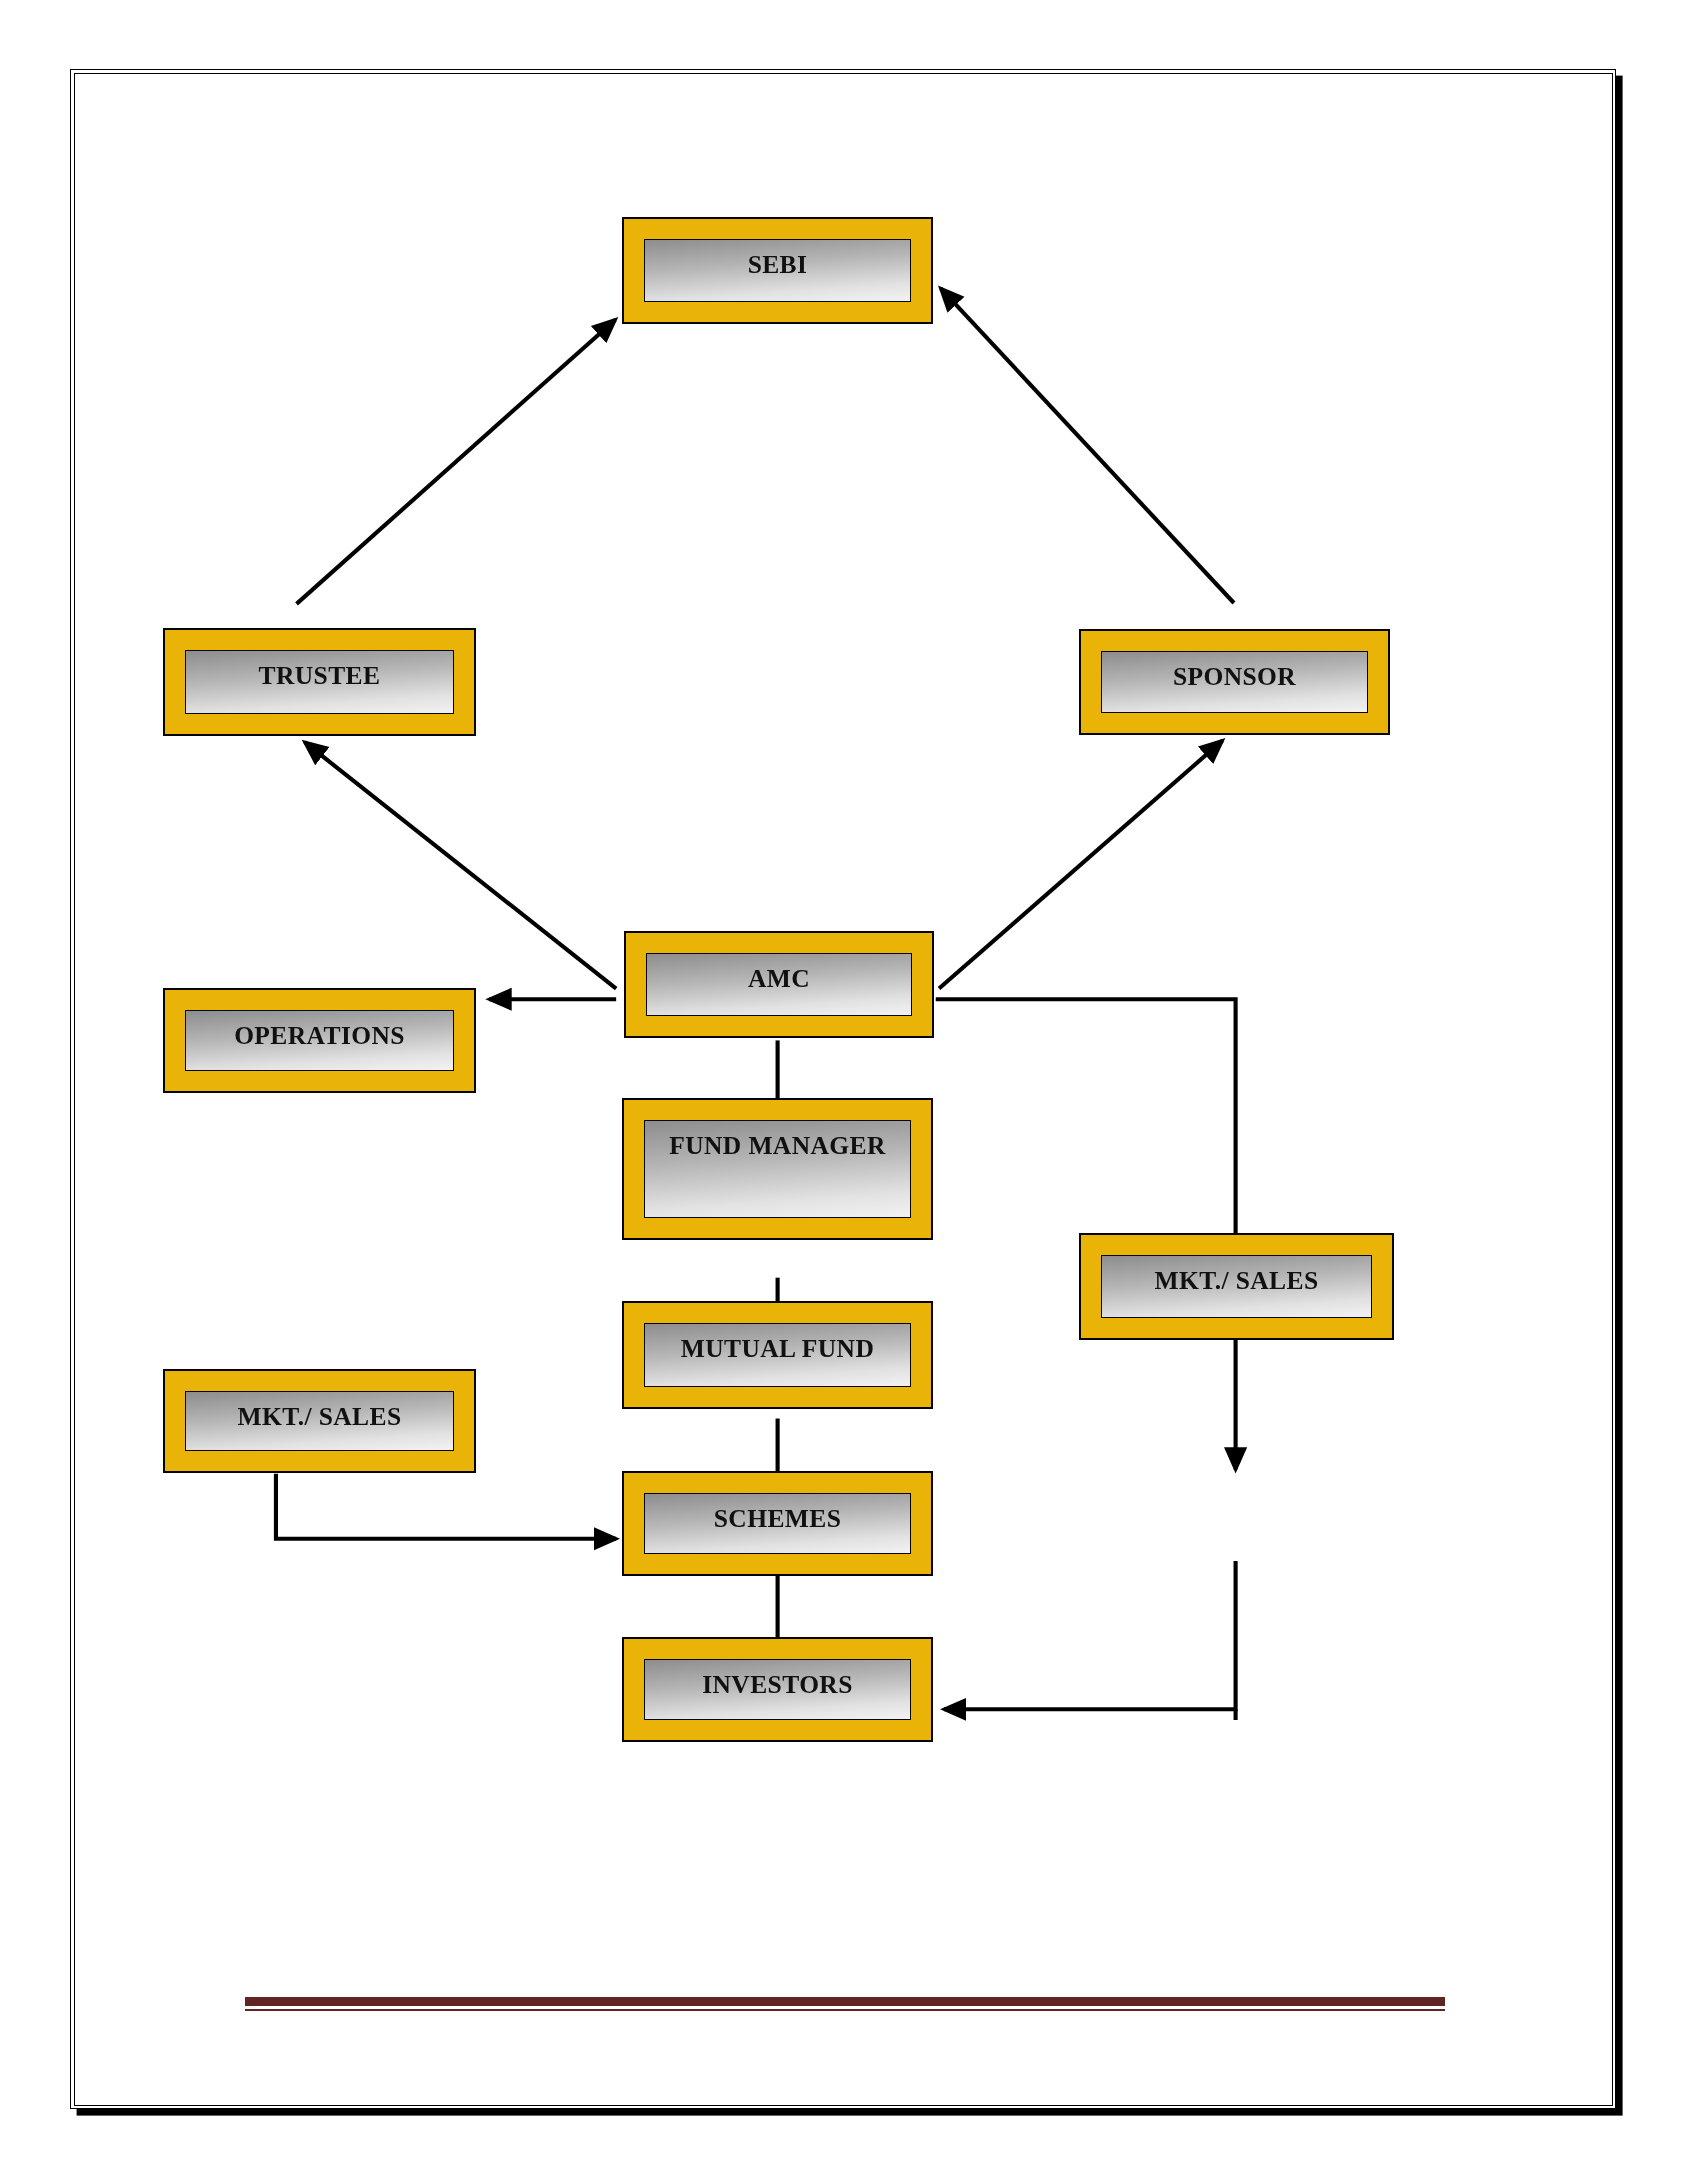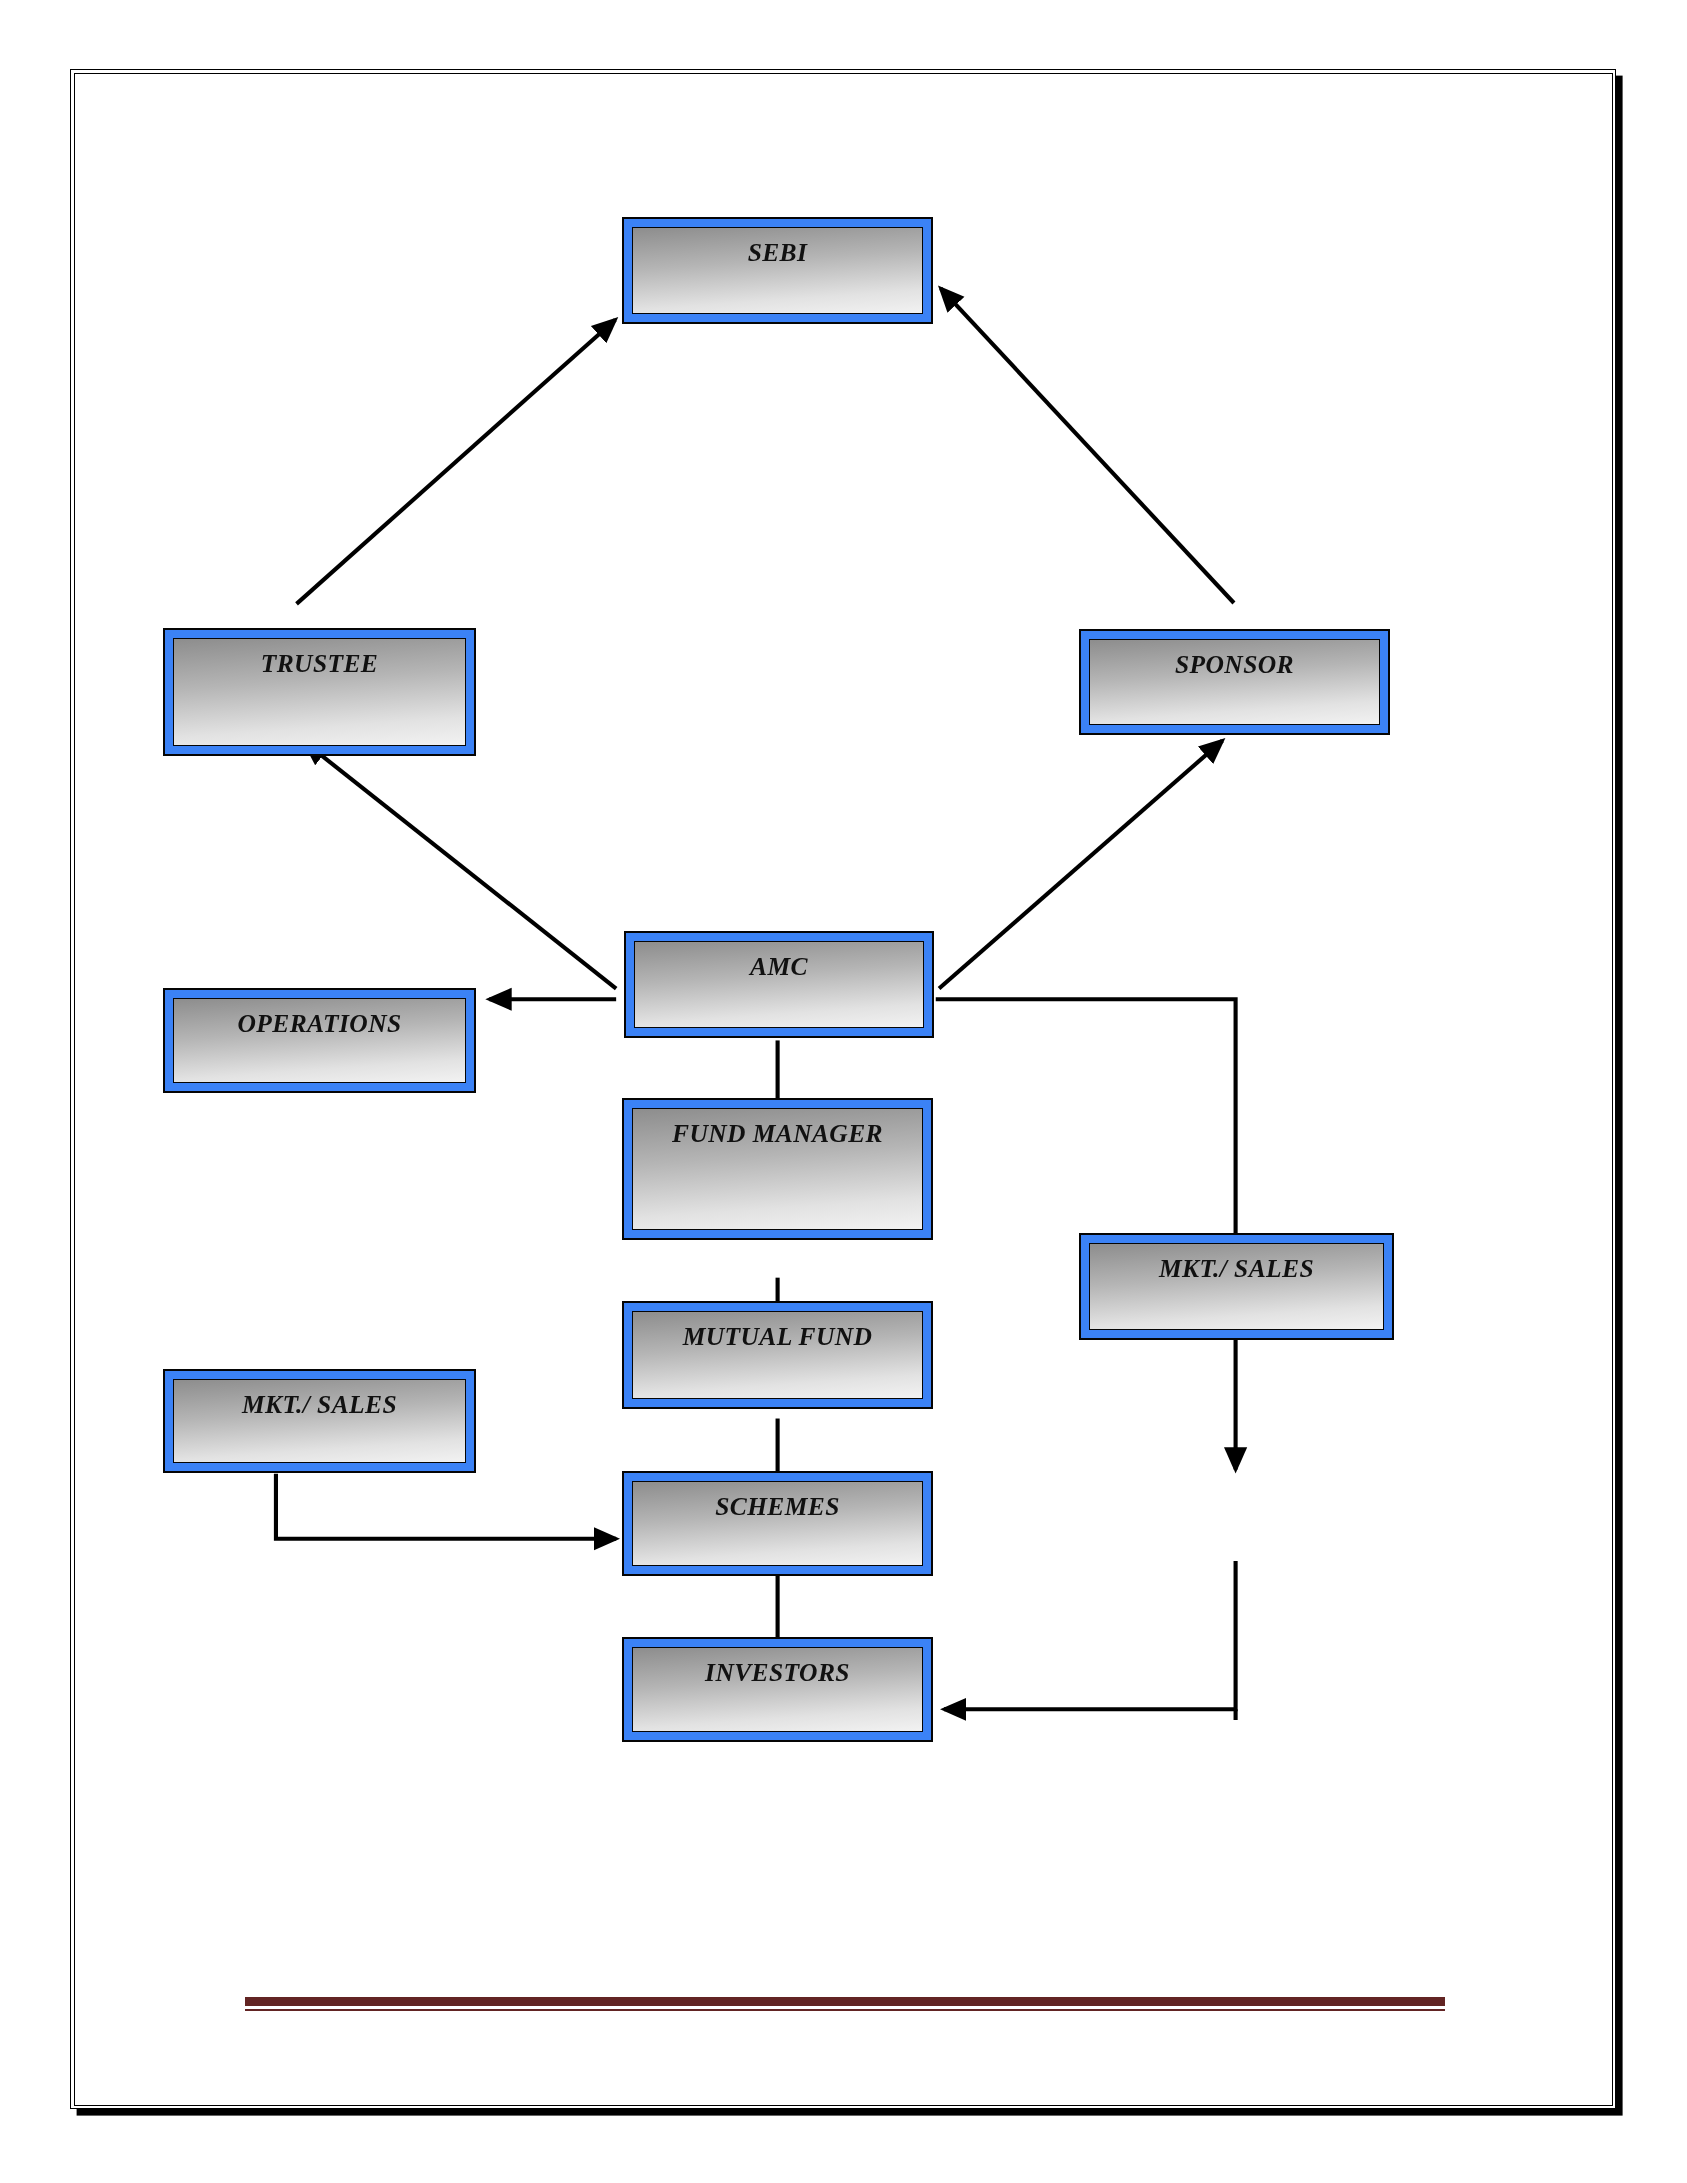--- a/index.html
+++ b/index.html
@@ -10,23 +10,22 @@
   
   .page-frame{
     position:absolute;left:70px;top:69px;width:1544px;height:2038px;
     border:1.6px solid #000;box-shadow:6.6px 6.6px 0 0 #000;background:transparent;
   }
   .page-frame-inner{
     position:absolute;inset:2.5px;border:0.8px solid #000;
   }
   
   .node{
-    position:absolute;background:#3b82f6;border:2.5px solid #050505;padding:8px;
+    position:absolute;background:#eab308;border:2.5px solid #050505;padding:20px;
     box-sizing:border-box;
-    font-style:italic;
   }
   .node-inner{
     width:100%;height:100%;box-sizing:border-box;border:1.6px solid #050505;
     background:linear-gradient(176deg,#8d8d8d 0%,#b5b5b5 40%,#e2e2e2 78%,#f2f2f2 100%);
     display:flex;justify-content:center;align-items:flex-start;
     padding-top:10px;
   }
   .node-label{
     font-weight:bold;font-size:25.5px;color:#111;letter-spacing:0.4px;
     white-space:nowrap;
@@ -70,21 +69,21 @@
     <polyline points="1500,1895 1500,2075 1146,2075" marker-end="url(#ah)"></polyline>
     <line x1="1500" y1="2075" x2="1500" y2="2088"></line>
   </svg>
 
   <div class="node" style="left:622px;top:217px;width:311px;height:107px;">
     <div class="node-inner">
         <span class="node-label">SEBI</span>
       </div>
   </div>
 
-  <div class="node" style="left:163px;top:628px;width:313px;height:128px;">
+  <div class="node" style="left:163px;top:628px;width:313px;height:108px;">
     <div class="node-inner">
         <span class="node-label">TRUSTEE</span>
       </div>
   </div>
 
   <div class="node" style="left:1079px;top:629px;width:311px;height:106px;">
     <div class="node-inner">
         <span class="node-label">SPONSOR</span>
       </div>
   </div>

